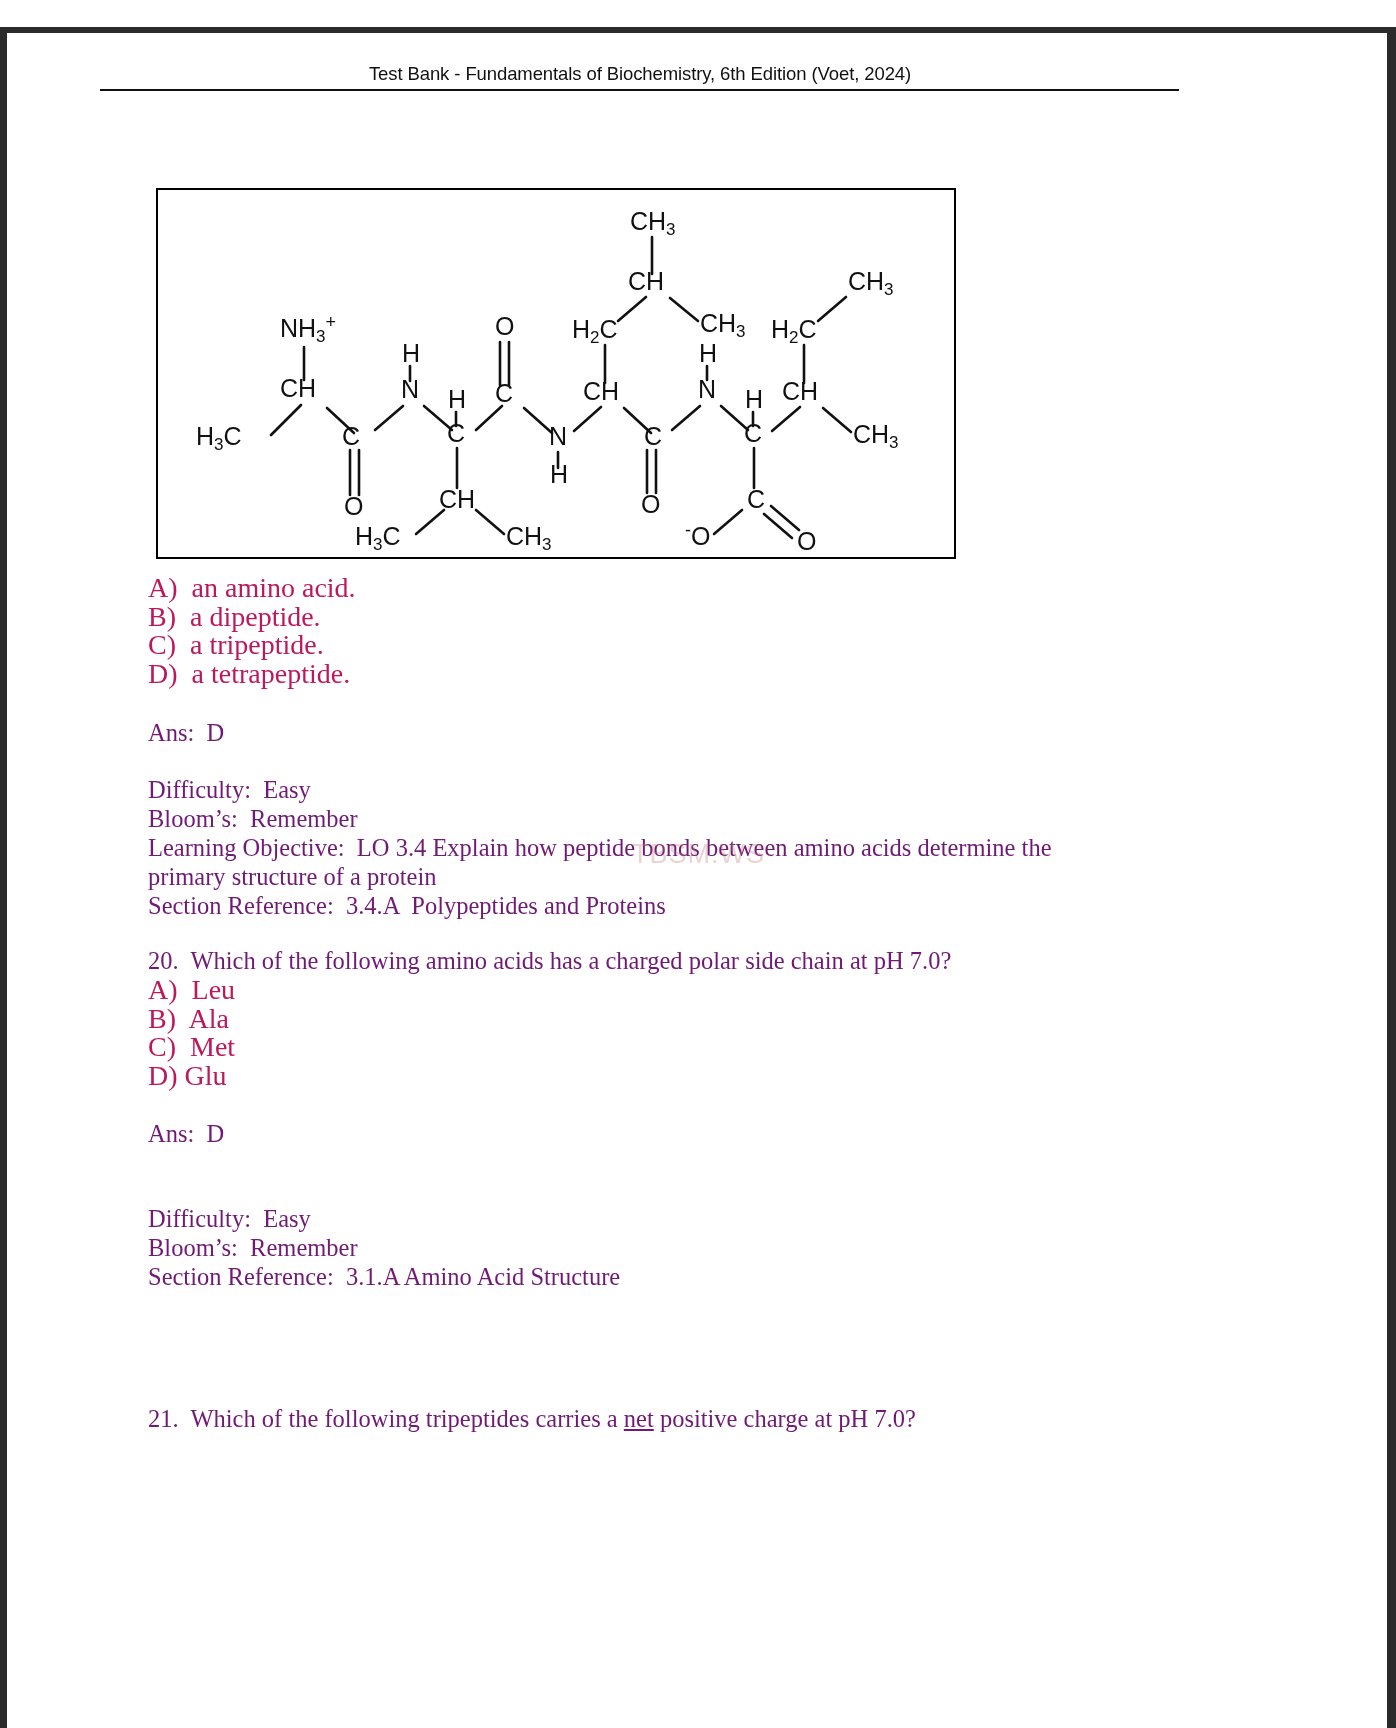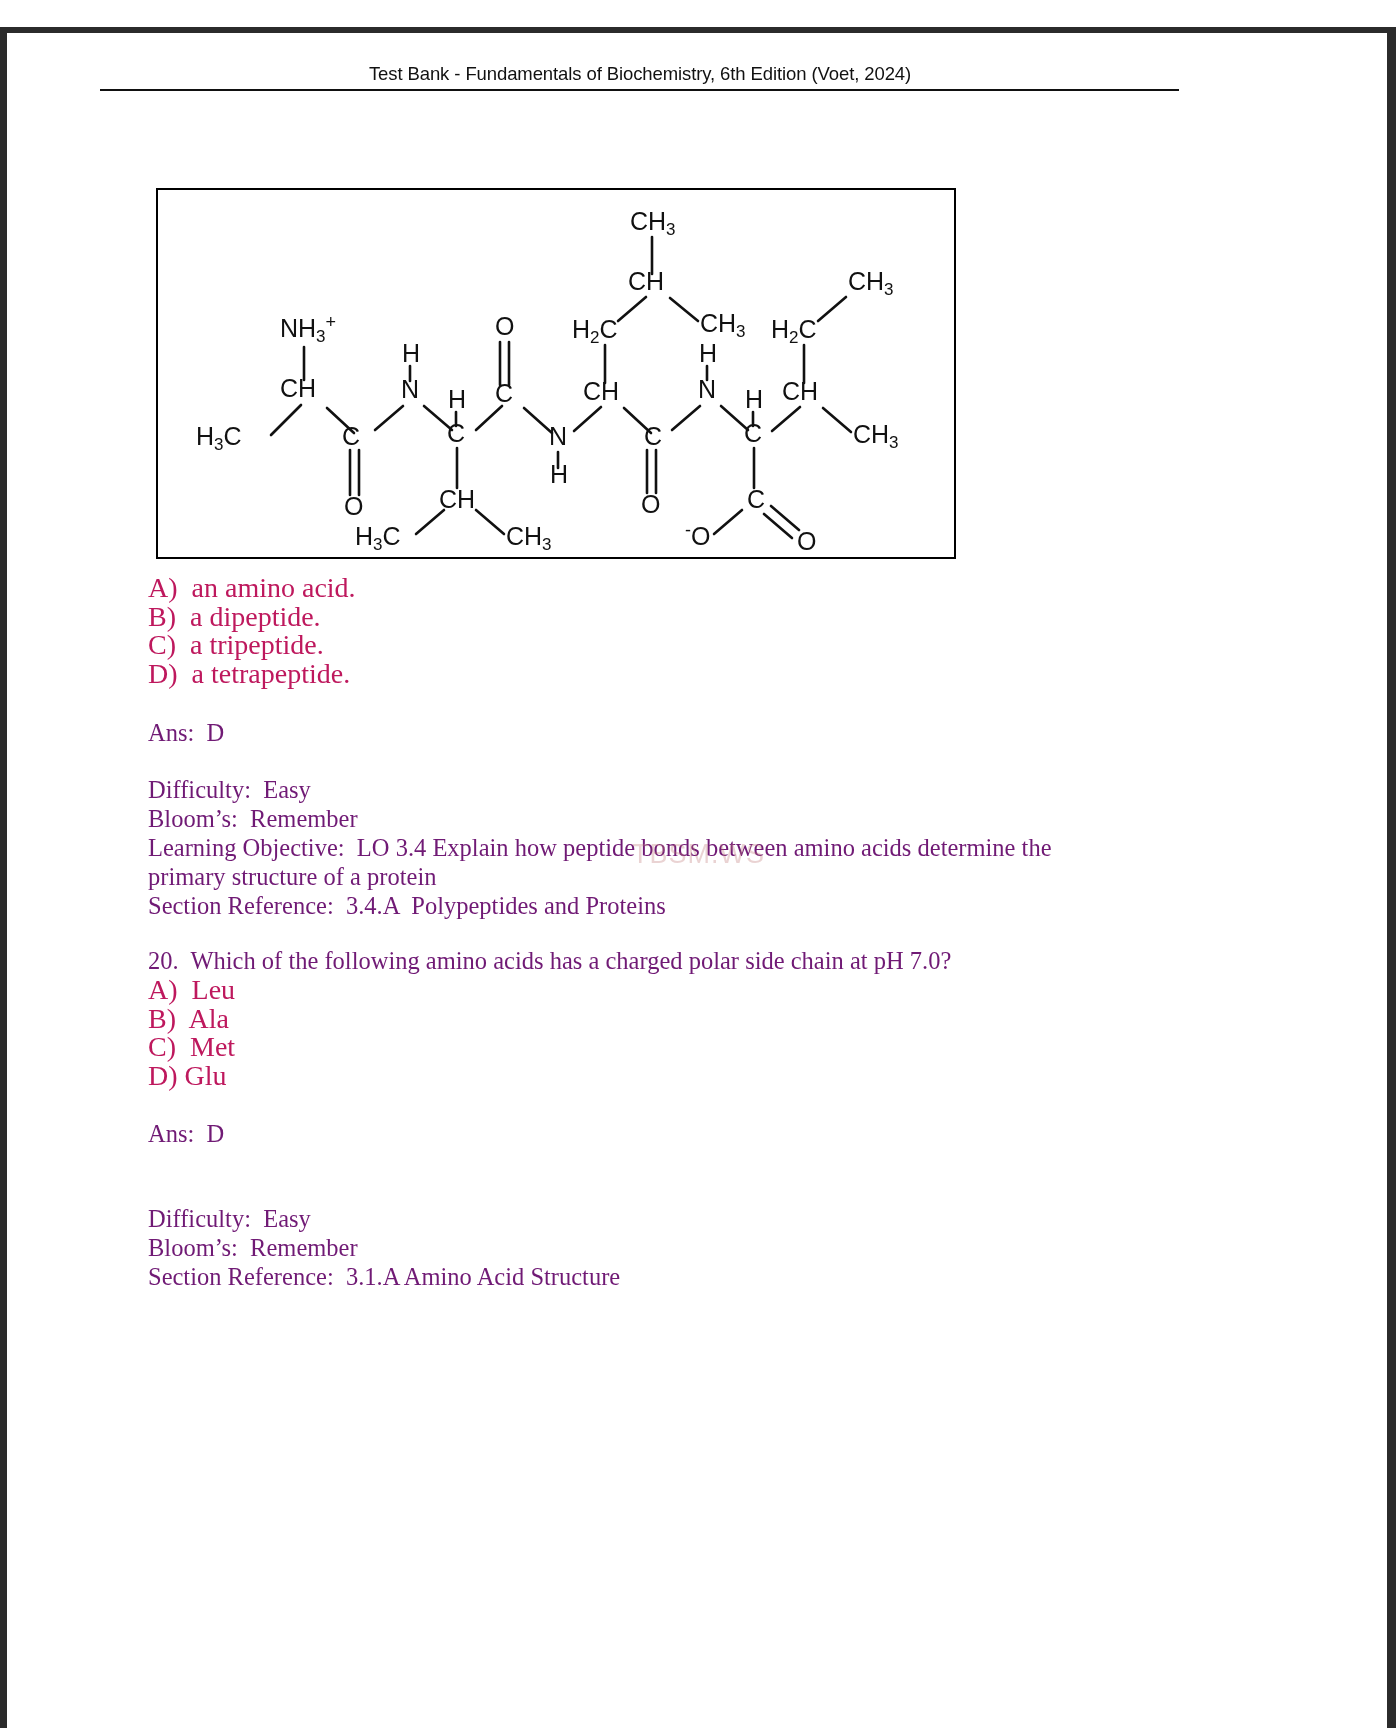--- a/index.html
+++ b/index.html
@@ -270,15 +270,18 @@
   <div class="blk" style="top:1092px;">
     <div>Ans:  D</div>
   </div>
 
   <div class="blk wide" style="top:1177px;">
     <div>Difficulty:  Easy</div>
     <div>Bloom’s:  Remember</div>
     <div>Section Reference:  3.1.A Amino Acid Structure</div>
   </div>
 
+  <div class="blk wide" style="top:1377px;">
+    <div><span>21.  Which of the following tripeptides carries a </span><u>net</u><span> positive charge at pH 7.0?</span></div>
+  </div>
 
 
 </div>
 
 </body></html>

